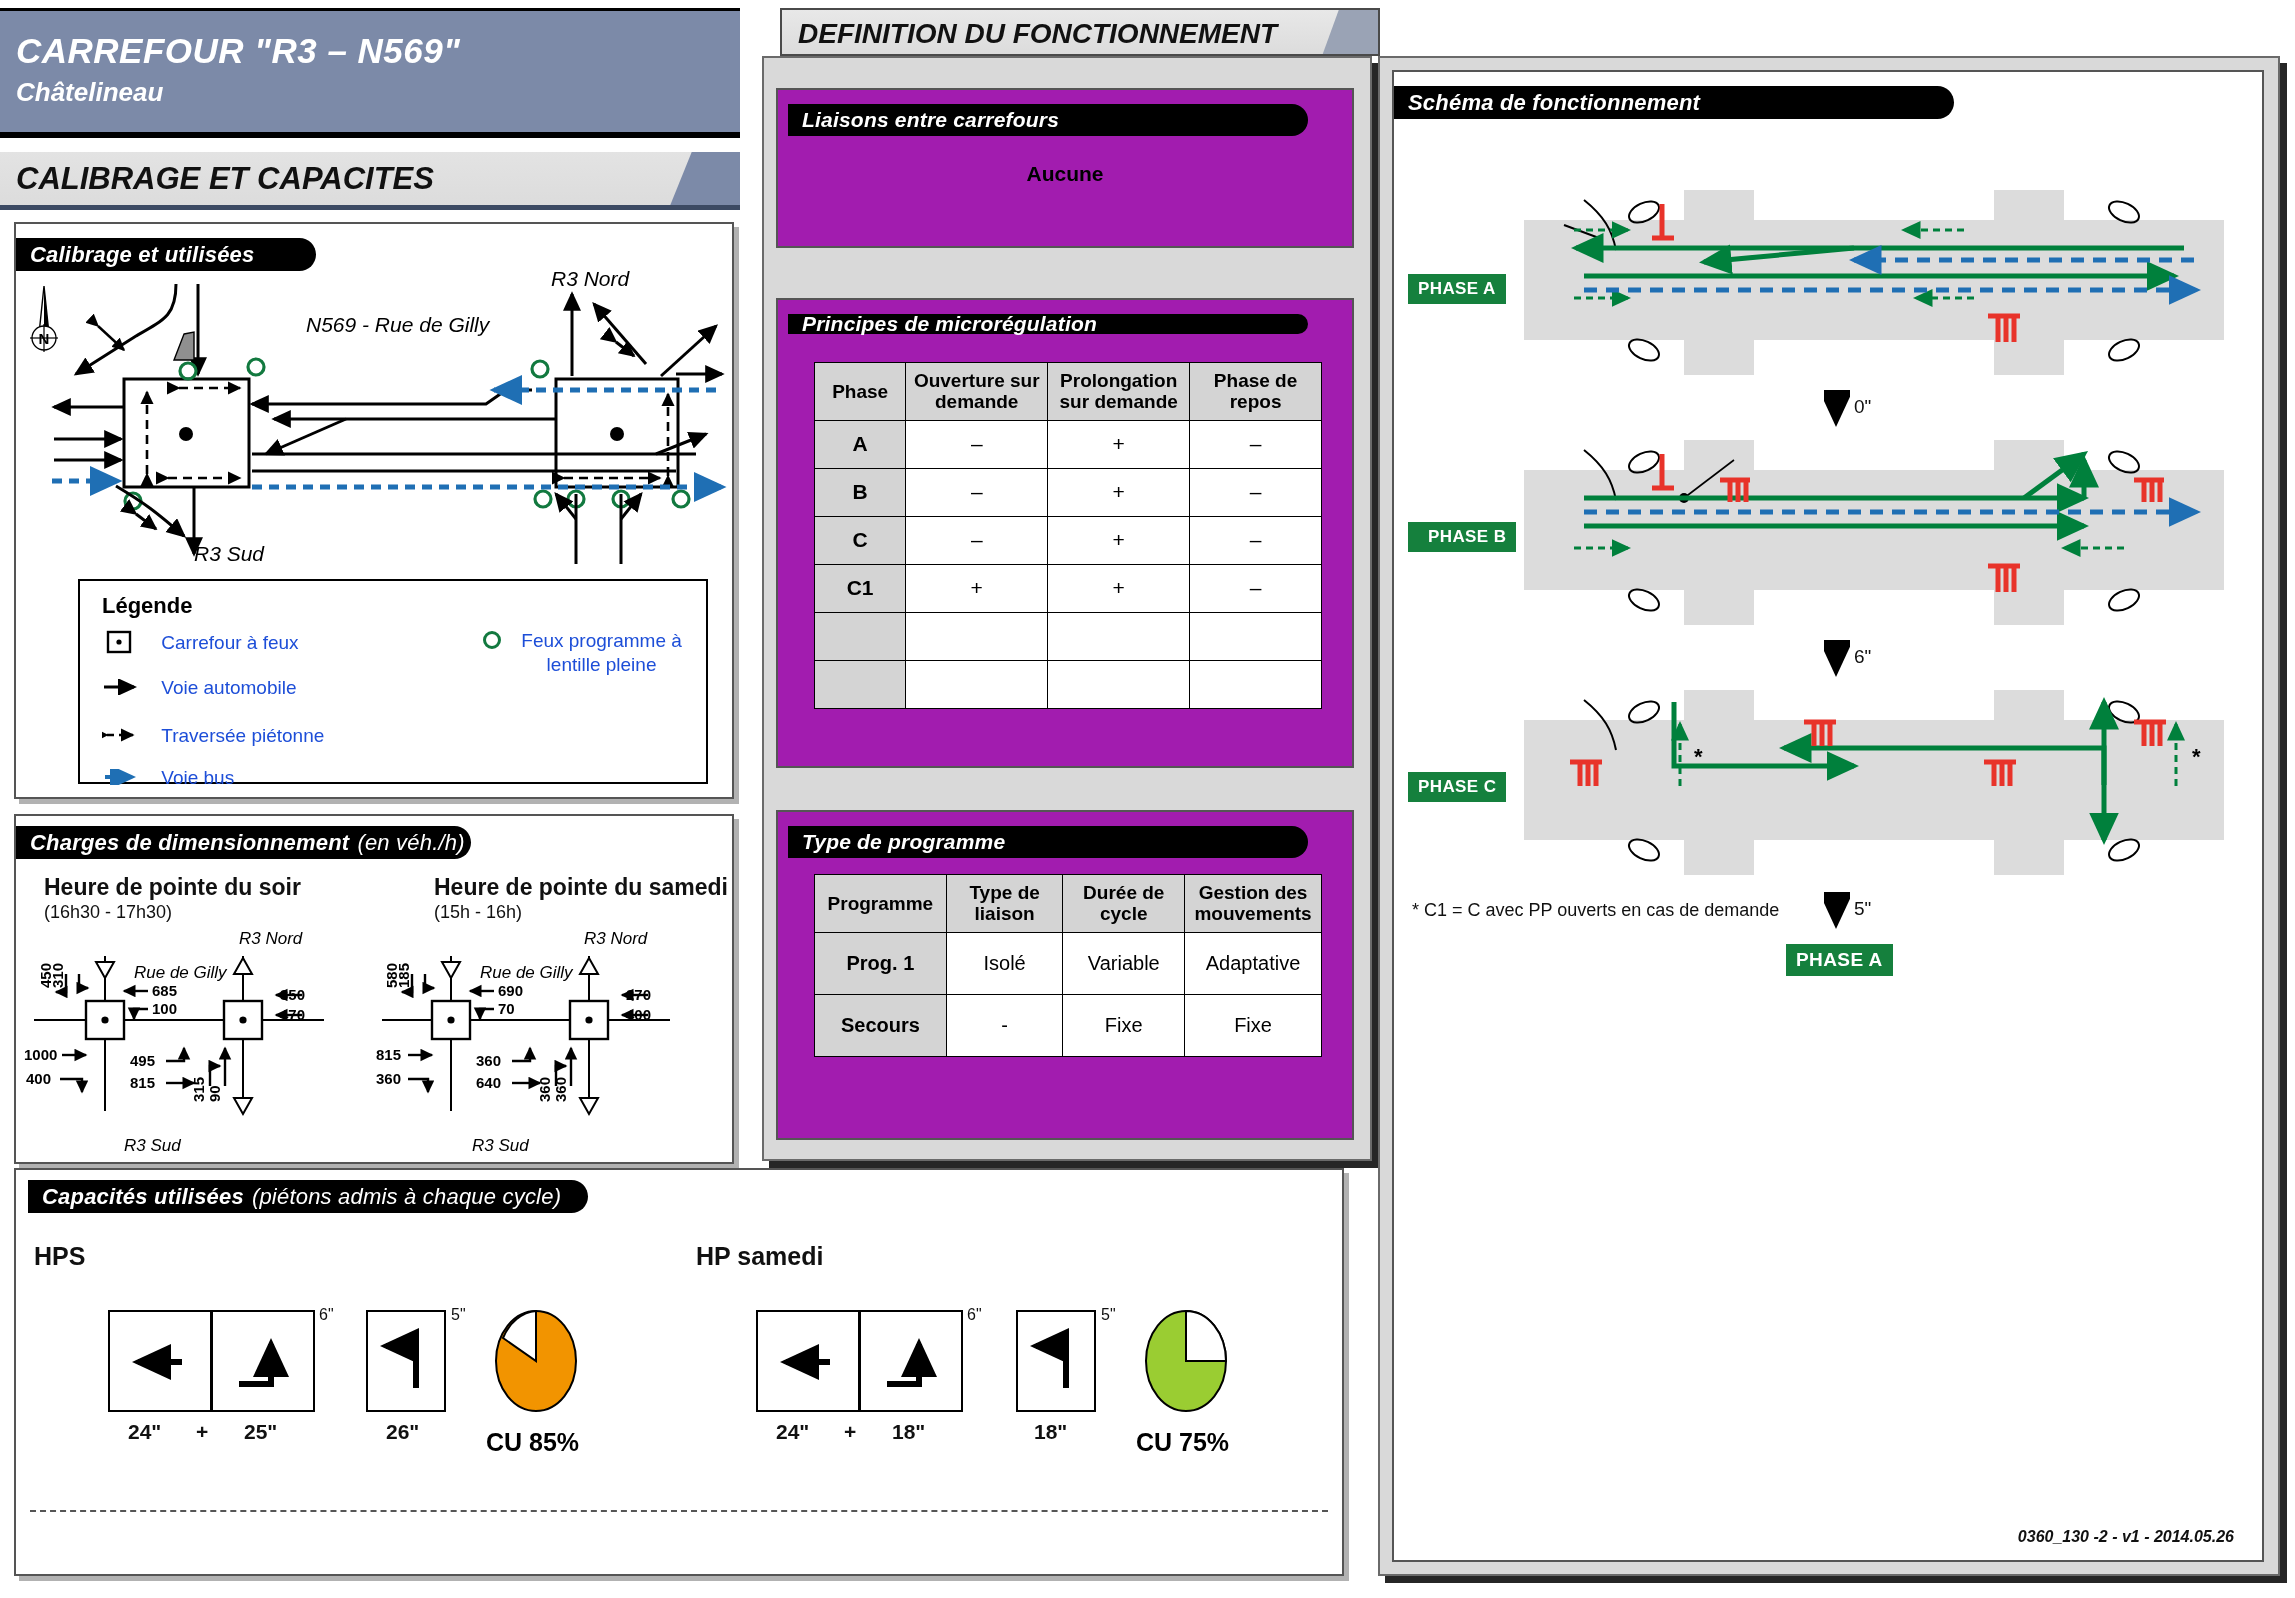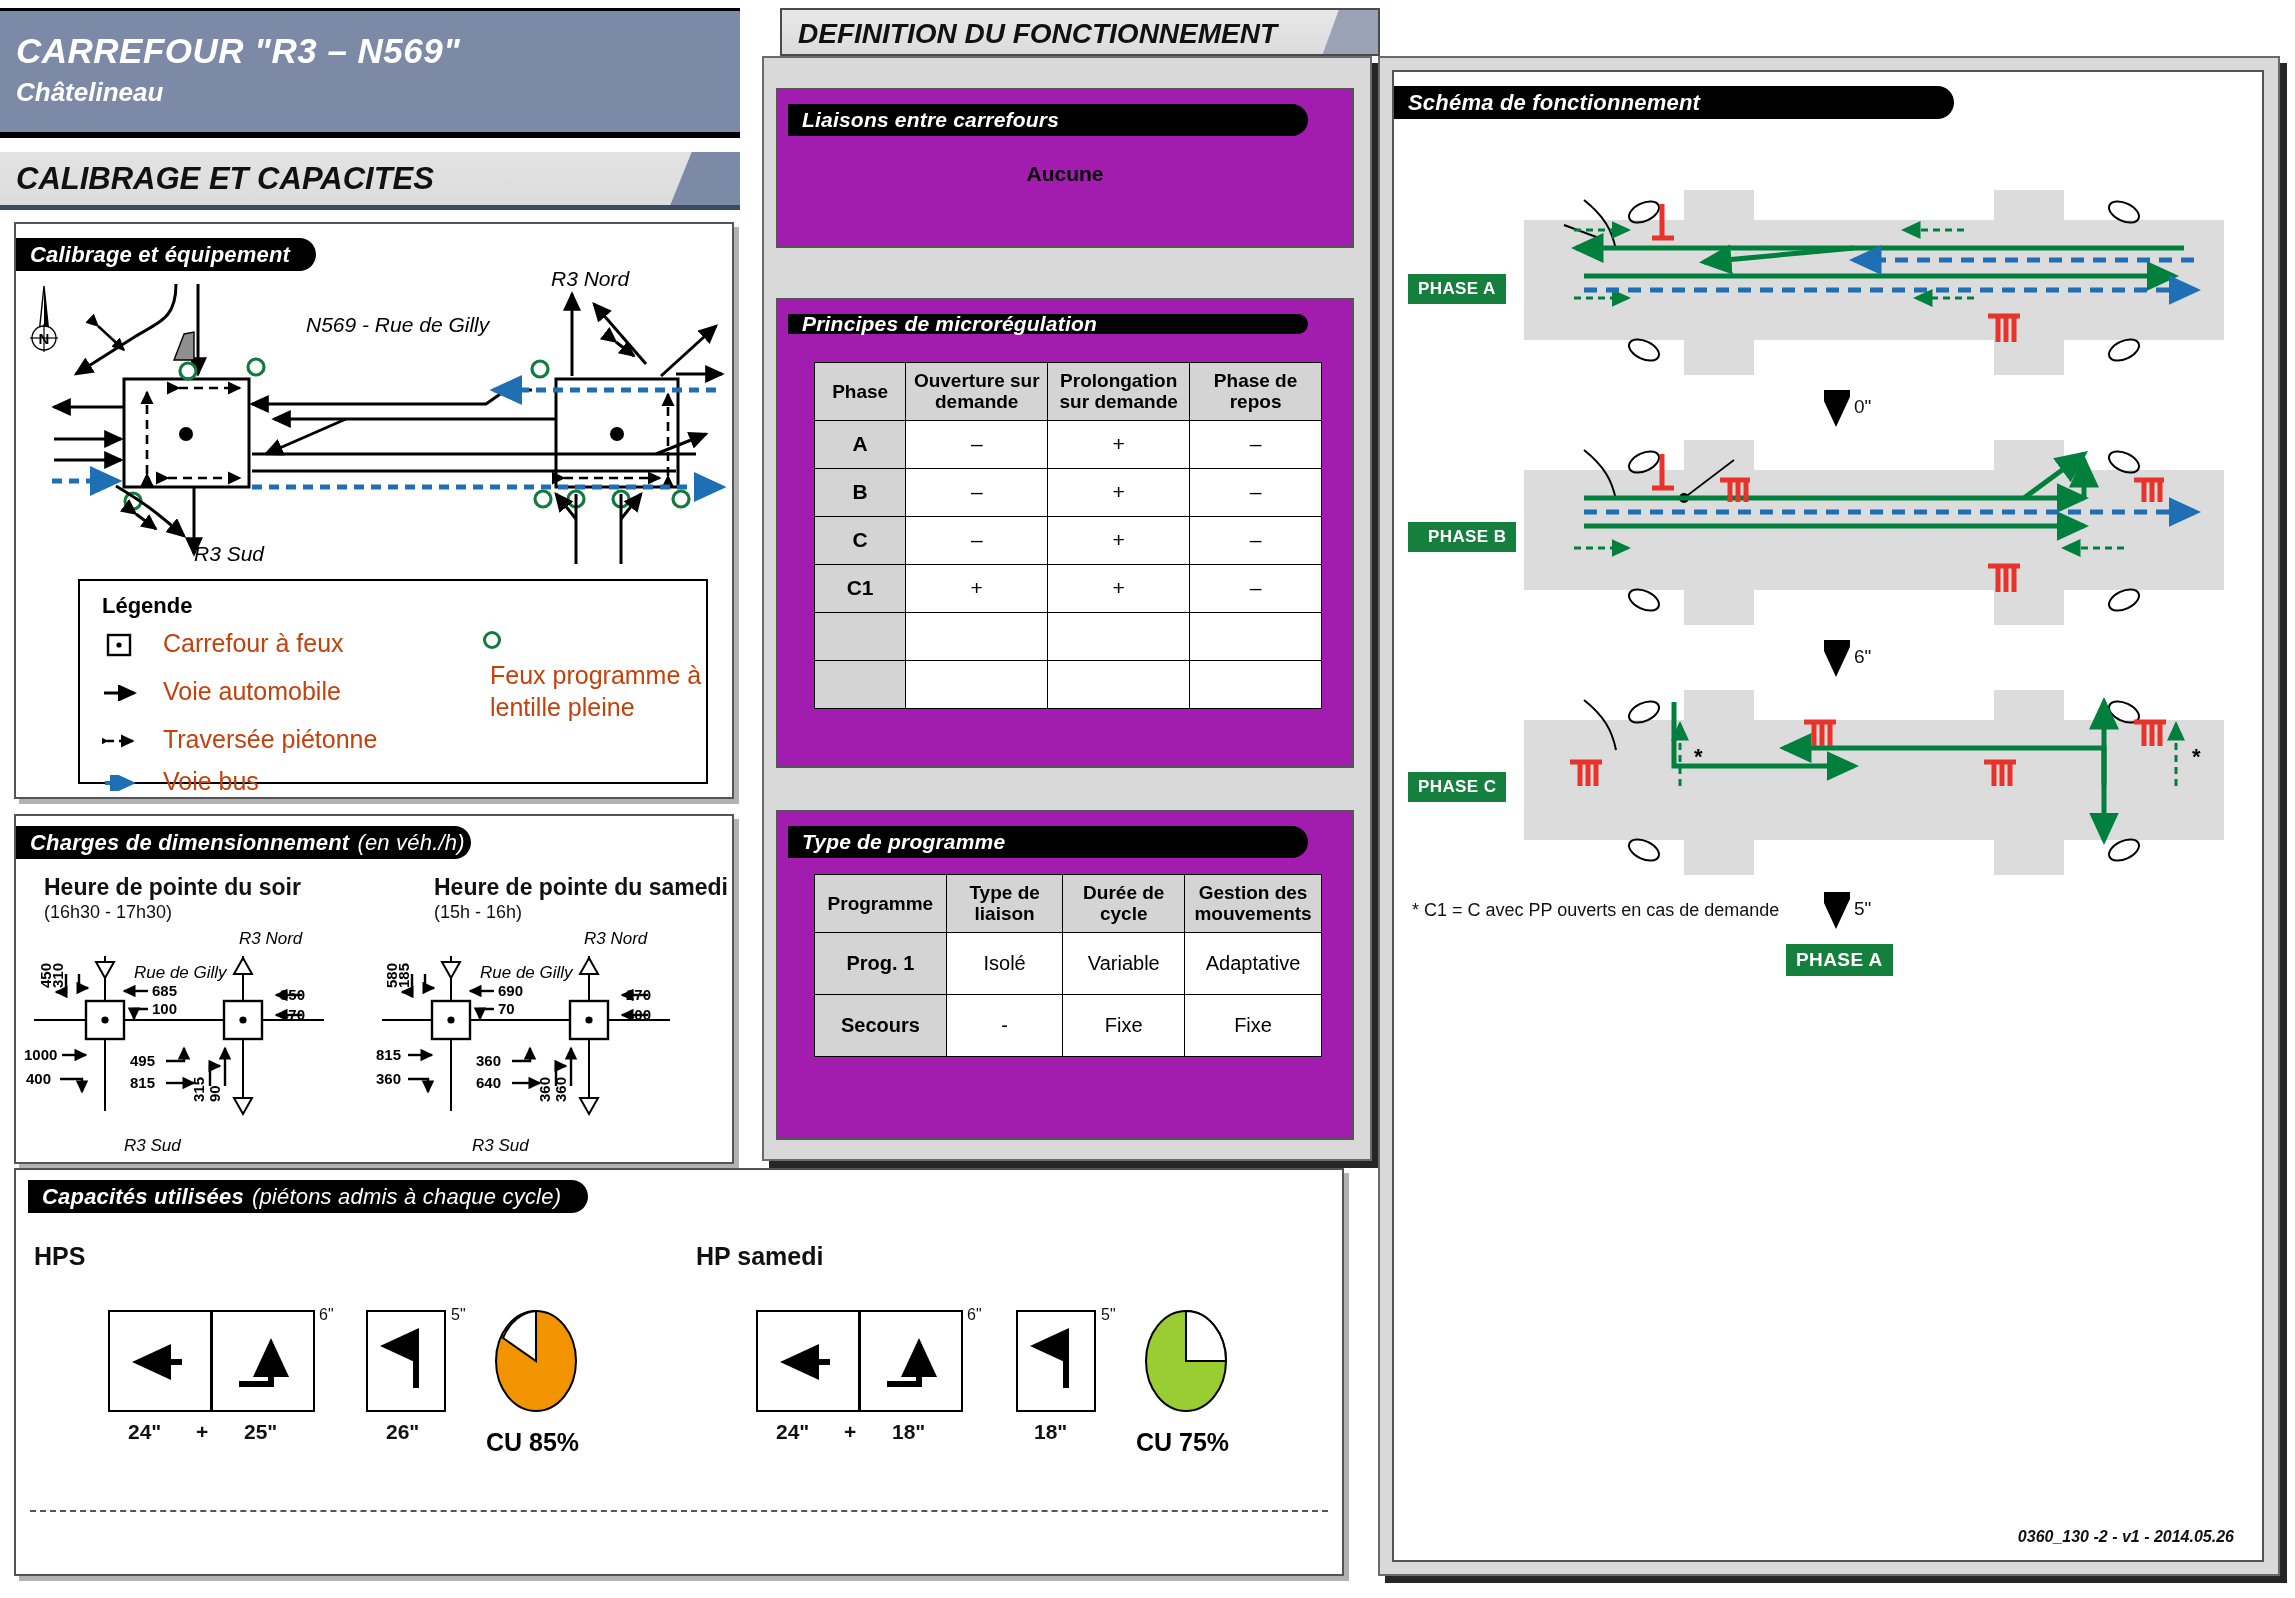--- a/index.html
+++ b/index.html
@@ -66,21 +66,21 @@
   
   #calibrage-panel { left:14px; top:222px; width:720px; height:577px; }
   #pill-calibrage { position:absolute; left:0; top:14px; width:300px; height:33px; font-size:22px; }
   #calib-svg { position:absolute; left:0; top:40px; }
   
   #legend-box {
     position:absolute; left:62px; top:355px; width:630px; height:205px;
     border:2px solid #000; background:#fff;
   }
   #legend-box .ltitle { position:absolute; left:22px; top:12px; font-size:22px; font-weight:bold; }
-  .leg-row { position:absolute; font-size:25px; color:#c2410c; }
+  .leg-row { position:absolute; font-size:19px; color:#1d4ed8;text-align:center; }
   
   #charges-panel { left:14px; top:814px; width:720px; height:350px; }
   #pill-charges { position:absolute; left:0; top:10px; width:455px; height:33px; font-size:22px; }
   .charge-title { position:absolute; font-size:23px; font-weight:bold; color:#111; }
   .charge-sub { position:absolute; font-size:18px; color:#111; }
   
   #capacites-panel { left:14px; top:1168px; width:1330px; height:408px; }
   #pill-capacites { position:absolute; left:12px; top:10px; width:560px; height:33px; font-size:22px; }
   .cu-head { position:absolute; font-size:25px; font-weight:bold; color:#111; }
   .phasebox { position:absolute; border:2px solid #000; background:#fff; }
@@ -141,21 +141,21 @@
     <div class="t1">CARREFOUR "R3 – N569"</div>
     <div class="t2">Châtelineau</div>
   </div>
 
   <div id="calibrage-header">
     <div class="slant"></div>
     <div class="txt">CALIBRAGE ET CAPACITES</div>
   </div>
 
   <div class="panel" id="calibrage-panel">
-    <div class="pill" id="pill-calibrage">Calibrage et équipement</div>
+    <div class="pill" id="pill-calibrage">Calibrage et utilisées</div>
 
     <svg id="calib-svg" width="716" height="330" viewBox="0 0 716 330">
       <defs>
         <marker id="ah" markerWidth="7" markerHeight="7" refX="5.6" refY="3" orient="auto">
           <path d="M0,0 L6.5,3 L0,6 z" fill="#000"></path>
         </marker>
         <marker id="ahsm" markerWidth="6" markerHeight="6" refX="4.8" refY="2.6" orient="auto">
           <path d="M0,0 L5.4,2.6 L0,5.2 z" fill="#000"></path>
         </marker>
         <marker id="ahblue" markerWidth="7" markerHeight="7" refX="5.6" refY="3" orient="auto">

